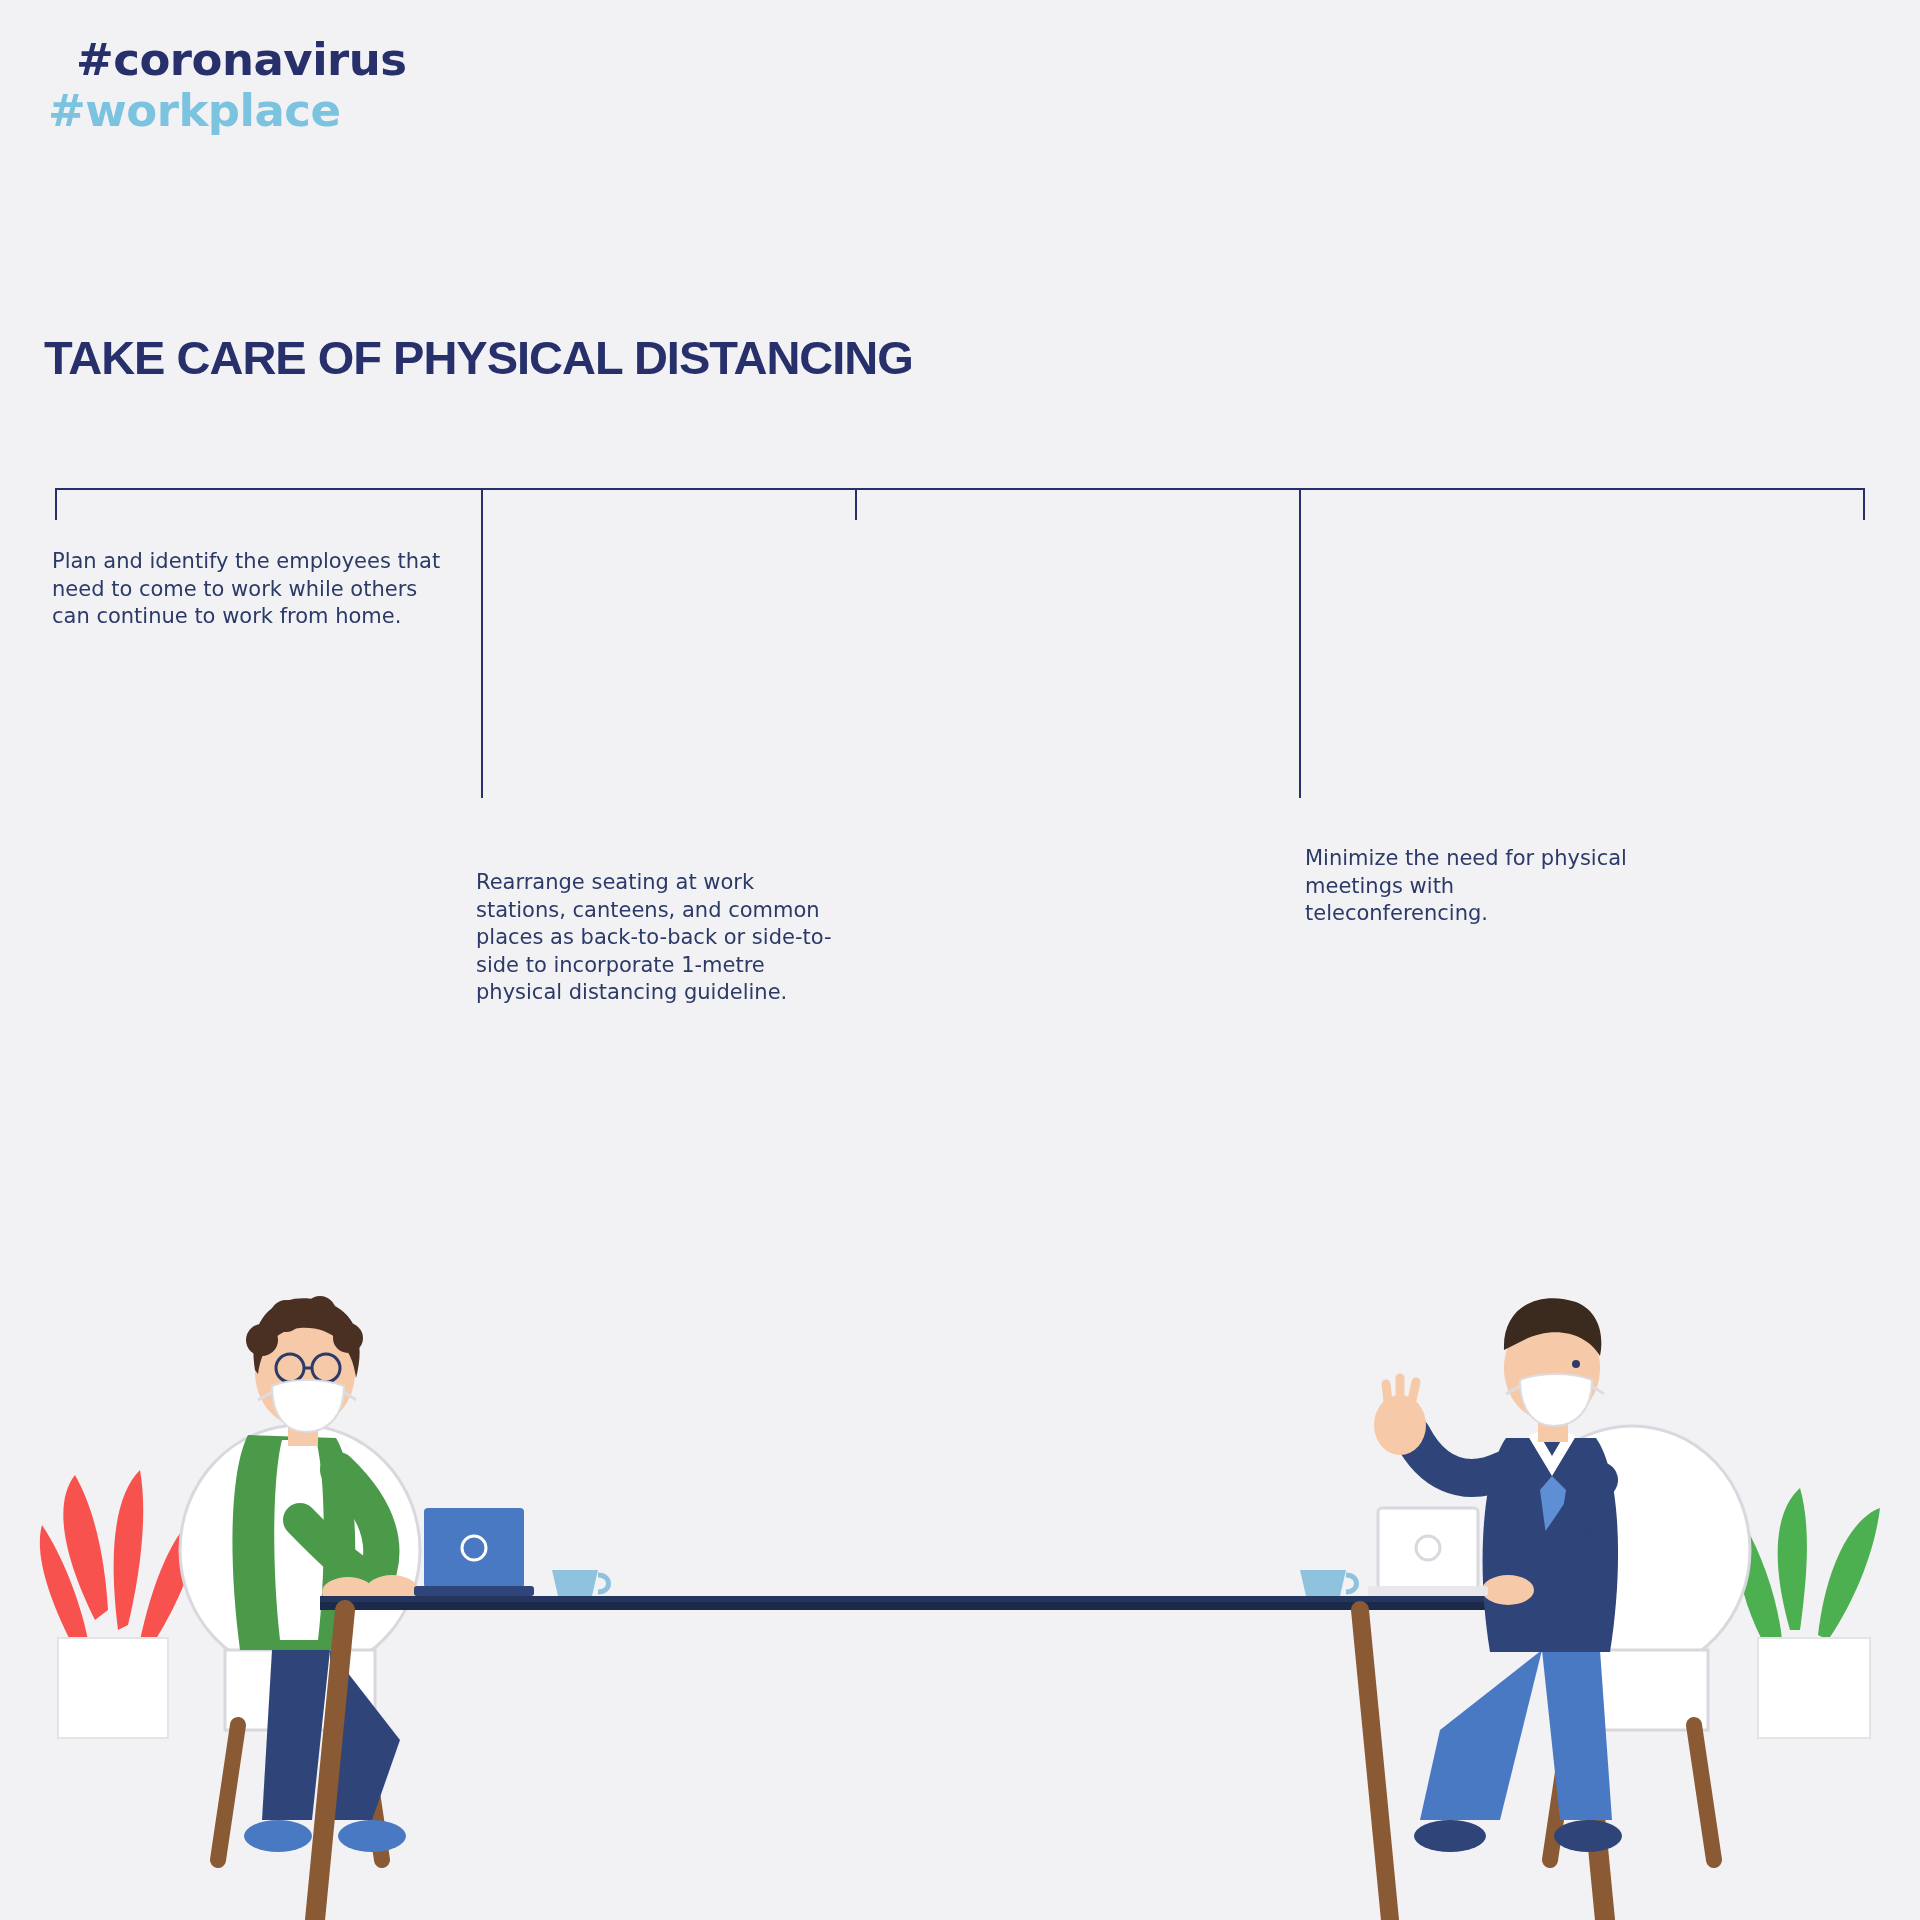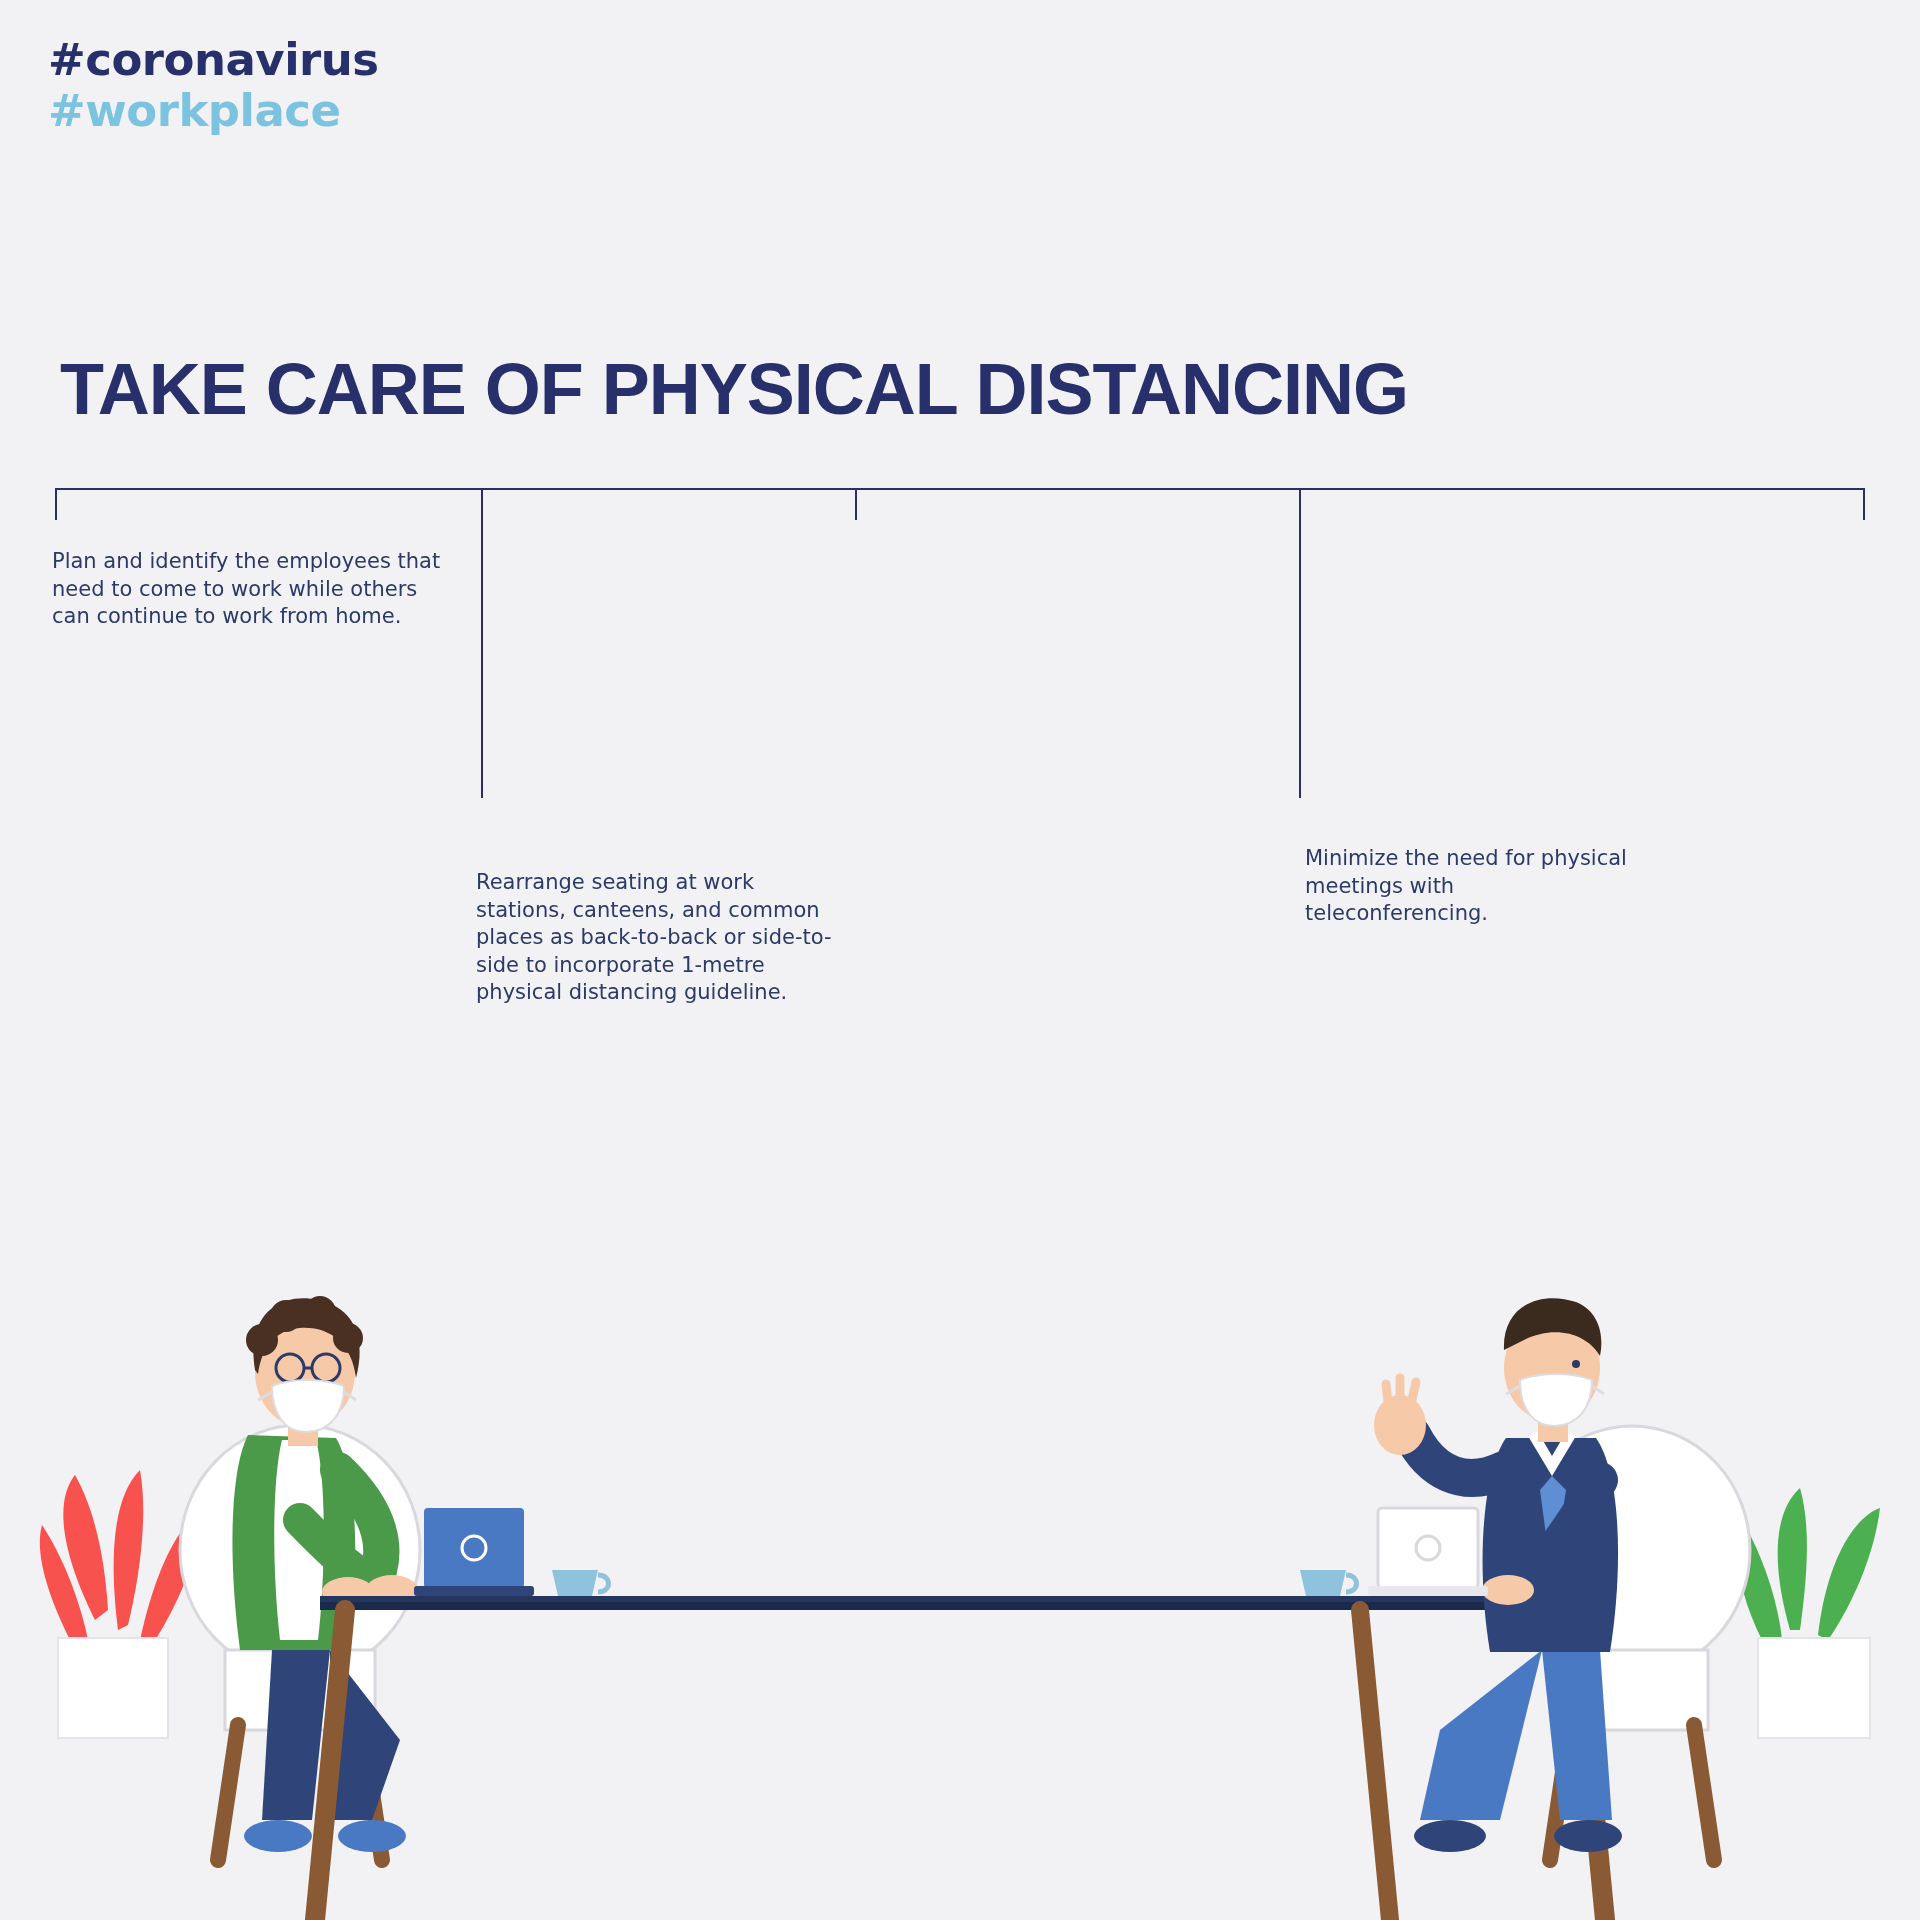--- a/index.html
+++ b/index.html
@@ -28,35 +28,34 @@
     top: 34px;
     line-height: 1.14;
   }
   .hashtag {
     font-family: "DejaVu Sans", sans-serif;
     font-weight: bold;
     font-size: 45px;
     letter-spacing: -0.5px;
     display: block;
   }
-  .hashtag.dark { color: #27306b; }
+  .hashtag.dark { color: #27306b; margin-left: 28px; }
   .hashtag.light { color: #7cc3df; }
 
   
   .title {
     position: absolute;
-    left: 60px;
+    left: 44px;
     top: 330px;
     font-family: "Liberation Sans", sans-serif;
     font-weight: bold;
-    font-size: 72px;
+    font-size: 47px;
     letter-spacing: -1px;
     color: #27306b;
     white-space: nowrap;
-    margin-top: 18px;
   }
 
   
   .bracket {
     position: absolute;
     left: 55px;
     top: 488px;
     width: 1810px;
     height: 2px;
     background: #27306b;

